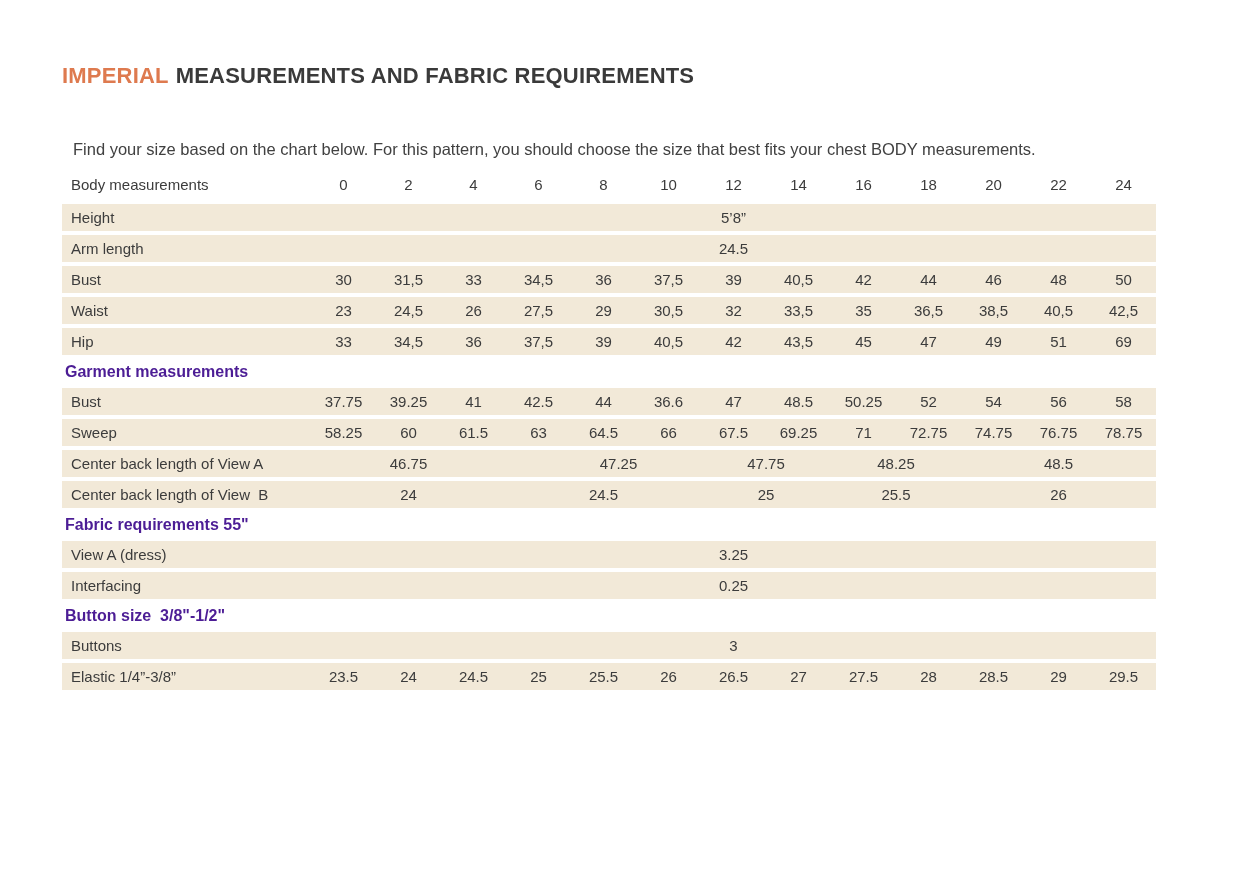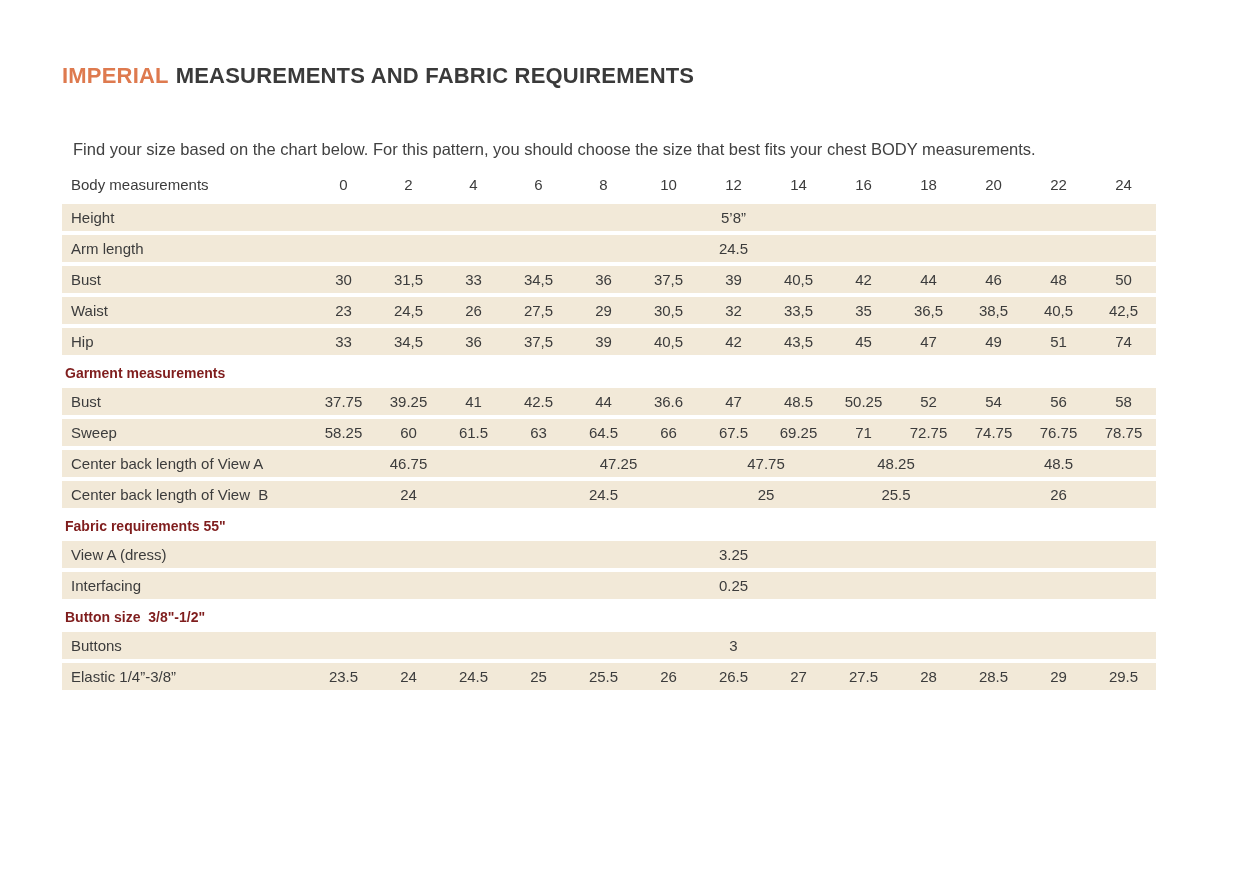--- a/index.html
+++ b/index.html
@@ -13,21 +13,21 @@
   .title .accent { color:var(--accent,#de7a4f); }
   .title .rest { margin-left:7px; }
   .intro { position:absolute; left:73px; top:94px; font-size:16.5px; line-height:22px; color:#414141; white-space:pre; }
   .size-table { position:absolute; left:62px; top:169px; width:1094px; }
   .t-row {
     display:grid; grid-template-columns:249px repeat(13,1fr);
     column-gap:0; margin-bottom:4px; height:27px;
   }
   .header-row { height:31px; }
   .section-row { display:flex; align-items:flex-end; height:25px; margin-bottom:4px; }
-  .section-label { font-weight:700; font-size:14px; padding:0 0 3px 3px; color:#7f1d1d; white-space:pre; }
+  .section-label { font-weight:700; font-size:16px; padding:0 0 3px 3px; color:#4c1d95; white-space:pre; }
   .cell {
     background:var(--cell-bg,#f2e9d8); display:flex; align-items:center; justify-content:center;
     font-size:15px; color:#3c3c3c;
   }
   .label-cell { justify-content:flex-start; padding-left:9px; white-space:pre; }
   .header-row .cell { background:transparent; }
   .page-number { position:absolute; left:0; right:0; top:844px; text-align:center; font-size:17px; color:#3c3c3c; }
 </style>
 </head>
 <body>
@@ -105,21 +105,21 @@
         <div class="cell">36</div>
         <div class="cell">37,5</div>
         <div class="cell">39</div>
         <div class="cell">40,5</div>
         <div class="cell">42</div>
         <div class="cell">43,5</div>
         <div class="cell">45</div>
         <div class="cell">47</div>
         <div class="cell">49</div>
         <div class="cell">51</div>
-        <div class="cell">74</div>
+        <div class="cell">69</div>
       </div>
       <div class="section-row">
         <div class="section-label">Garment measurements</div>
       </div>
       <div class="t-row">
         <div class="cell label-cell">Bust</div>
         <div class="cell">37.75</div>
         <div class="cell">39.25</div>
         <div class="cell">41</div>
         <div class="cell">42.5</div>

